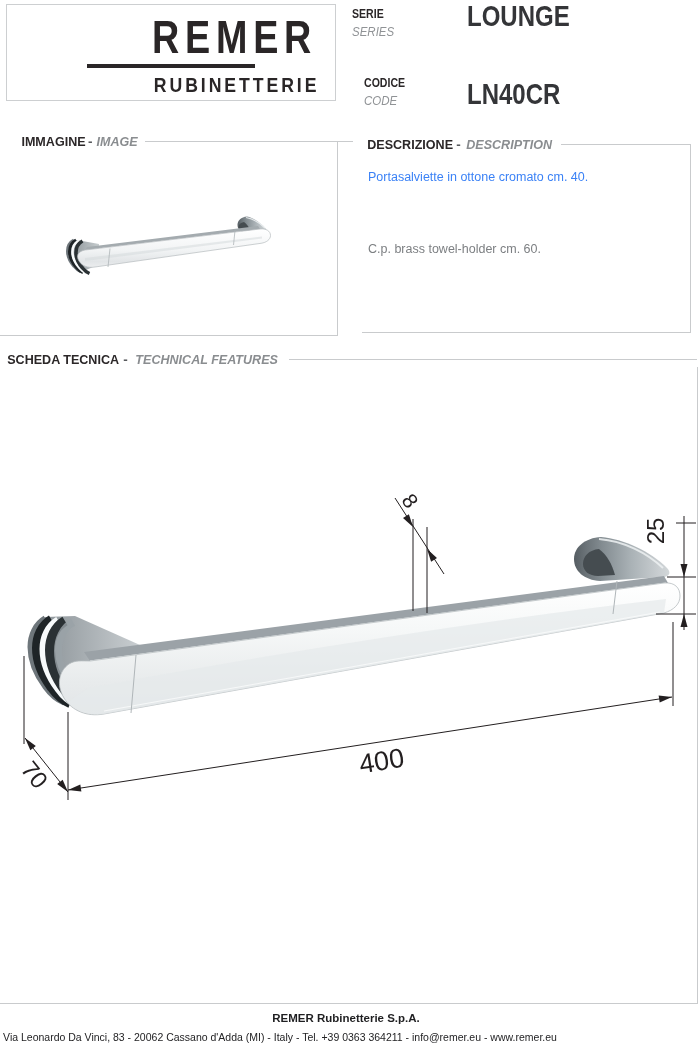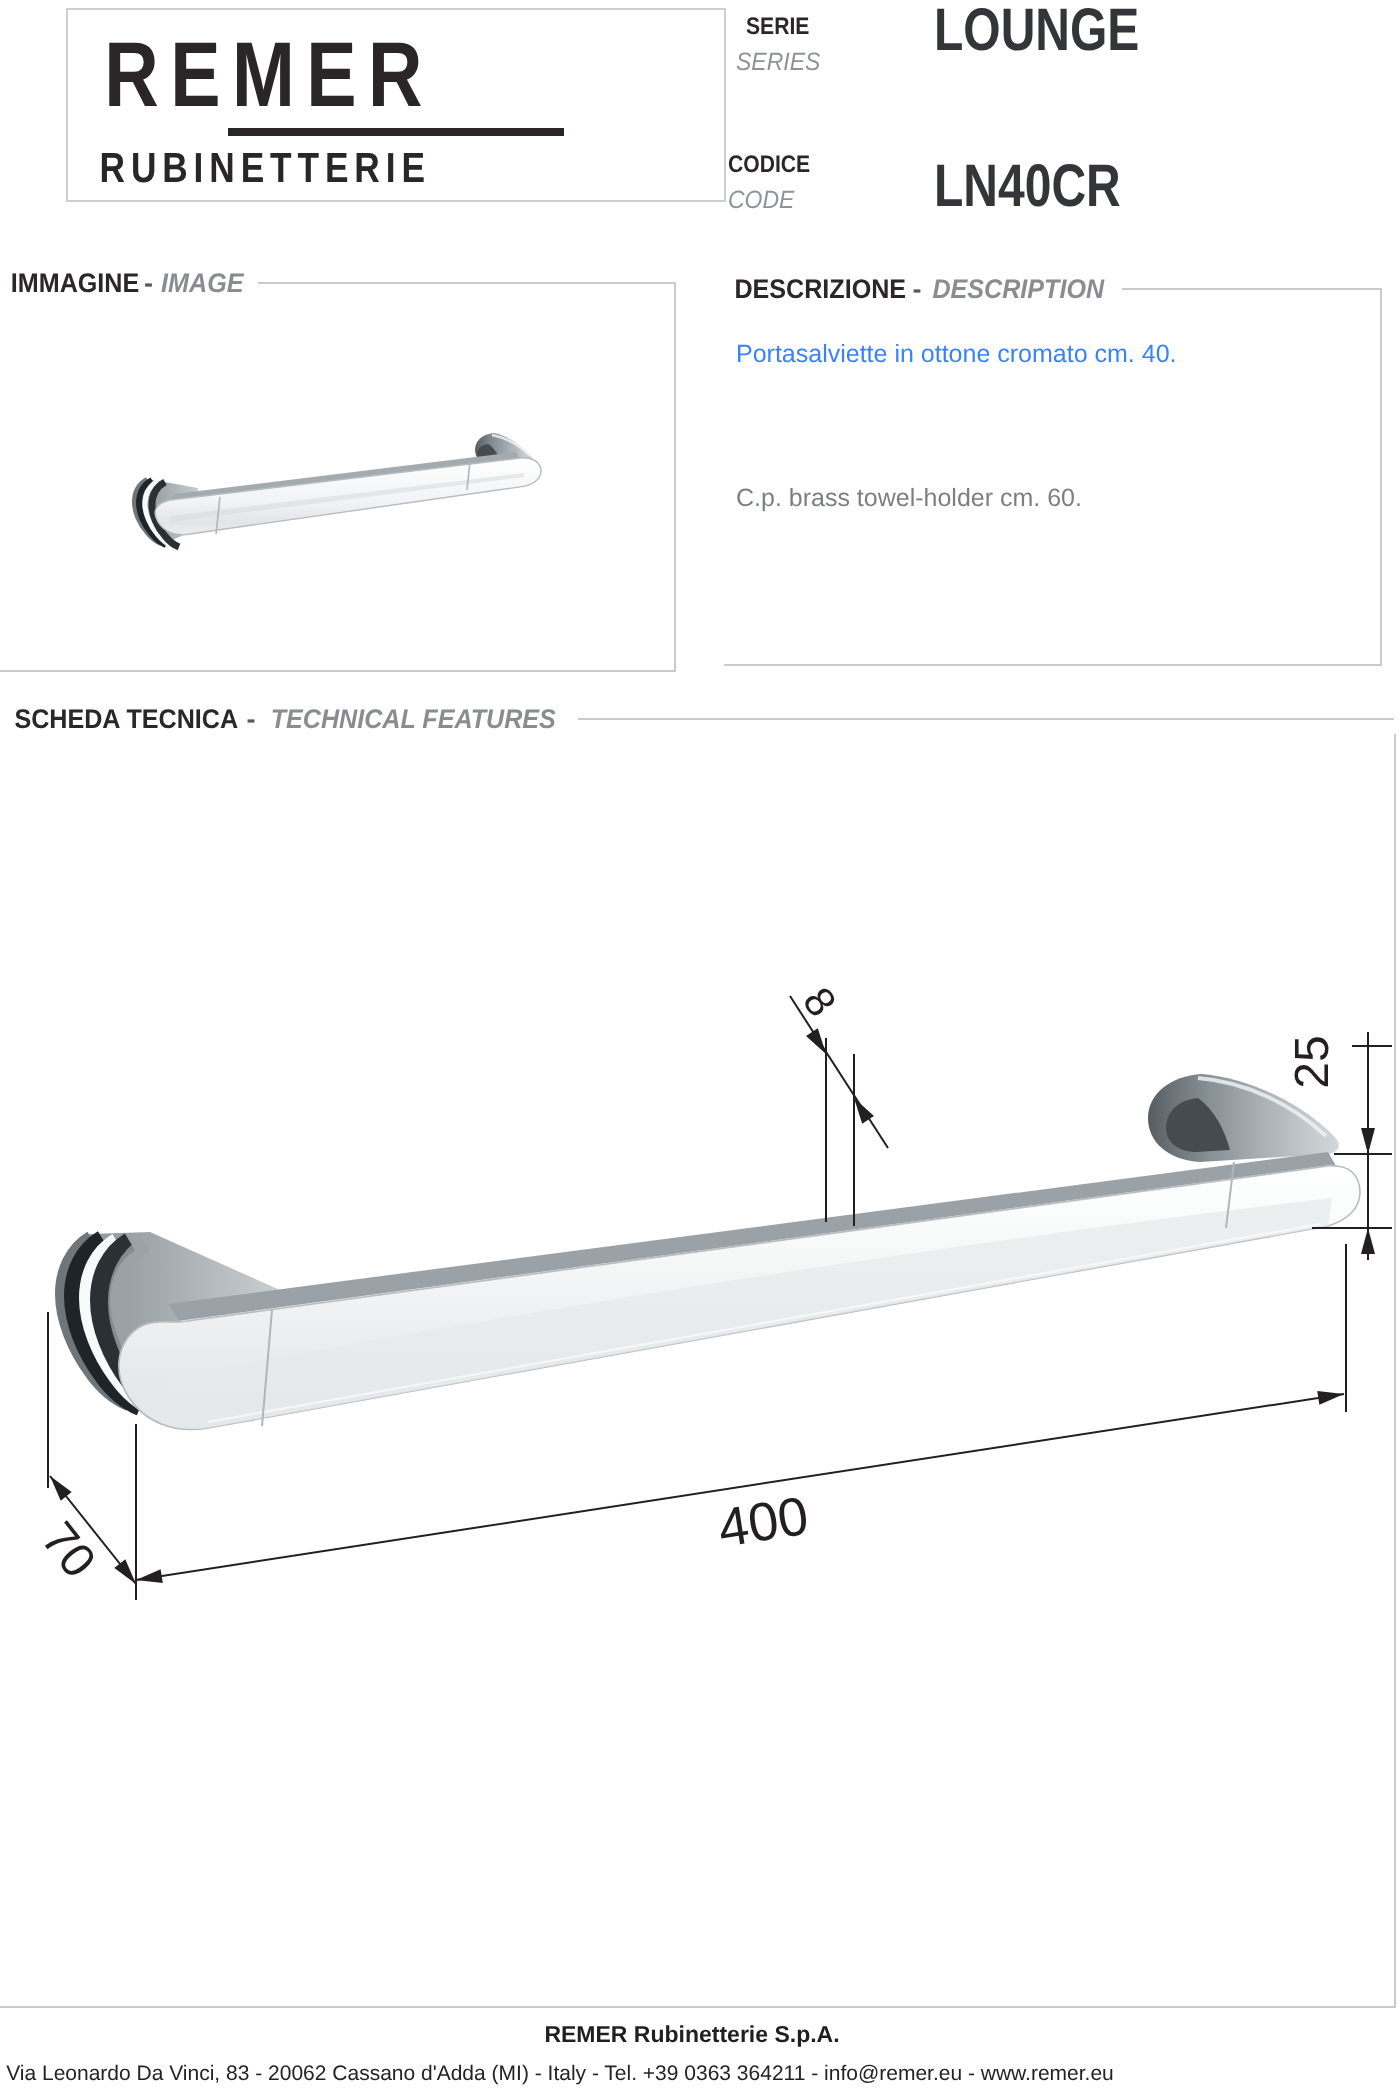--- a/index.html
+++ b/index.html
@@ -1,21 +1,21 @@
 <!DOCTYPE html>
 <html><head>
 <meta charset="utf-8">
 <style>
   html,body{margin:0;padding:0;background:#ffffff;}
   .page{position:relative;width:700px;height:1048px;background:#ffffff;overflow:hidden;
         font-family:"Liberation Sans",sans-serif;color:#231f20;}
   .abs{position:absolute;}
   .cond{display:inline-block;transform-origin:0 50%;}
   
-  .logo-box{left:6px;top:4px;width:328px;height:95px;border:1px solid #cdcfd1;text-align:left;margin-left:27px;}
+  .logo-box{left:6px;top:4px;width:328px;height:95px;border:1px solid #cdcfd1;text-align:right;}
   .brand{display:inline-block;margin-top:9px;font-size:46px;font-weight:700;letter-spacing:7px;
          color:#2a2627;transform:scaleX(.82);transform-origin:50% 50%;line-height:1;}
   .brand-rule{width:168px;height:4px;background:#2a2627;margin:4px auto 6px auto;}
   .brand-sub{display:inline-block;font-size:21px;font-weight:700;letter-spacing:3.5px;color:#2a2627;
              transform:scaleX(.84);transform-origin:50% 50%;line-height:1;}
   
   .meta-label-it{font-size:12px;font-weight:700;color:#2b2728;line-height:13px;transform:scaleX(.88);}
   .meta-label-en{font-size:12.5px;font-style:italic;color:#909396;line-height:14px;transform:scaleX(.92);}
   .meta-value{font-size:30px;font-weight:700;color:#343538;line-height:1;transform:scaleX(.8);}
   
@@ -39,37 +39,37 @@
 <body>
 
 <div class="page">
 
   <div class="abs logo-box">
     <div class="brand">REMER</div>
     <div class="brand-rule"></div>
     <div class="brand-sub">RUBINETTERIE</div>
   </div>
 
-  <div class="abs" style="left:368px;top:4px;text-align:center;">
+  <div class="abs" style="left:352px;top:4px;">
     <div class="meta-label-it cond">SERIE</div><br>
     <div class="meta-label-en cond">SERIES</div>
   </div>
   <div class="abs" style="left:467px;top:1px;">
     <span class="meta-value cond">LOUNGE</span>
   </div>
 
   <div class="abs" style="left:364px;top:73px;">
     <div class="meta-label-it cond">CODICE</div><br>
     <div class="meta-label-en cond">CODE</div>
   </div>
   <div class="abs" style="left:467px;top:79px;">
     <span class="meta-value cond">LN40CR</span>
   </div>
 
-  <div class="abs sec-head" style="left:3px;top:133px;width:334px;">
+  <div class="abs sec-head" style="left:19px;top:133px;width:334px;">
     <span class="sec-title-it">IMMAGINE</span>
     <span class="sec-dash">-</span>
     <span class="sec-title-en">IMAGE</span>
     <span class="sec-rule"></span>
   </div>
 
   <div class="abs frame" style="left:0;top:141px;width:337px;height:194px;">
     <svg width="337" height="194" viewBox="0 0 337 194">
       <defs>
         <linearGradient id="pFace" x1="0" y1="0" x2="0" y2="1">

